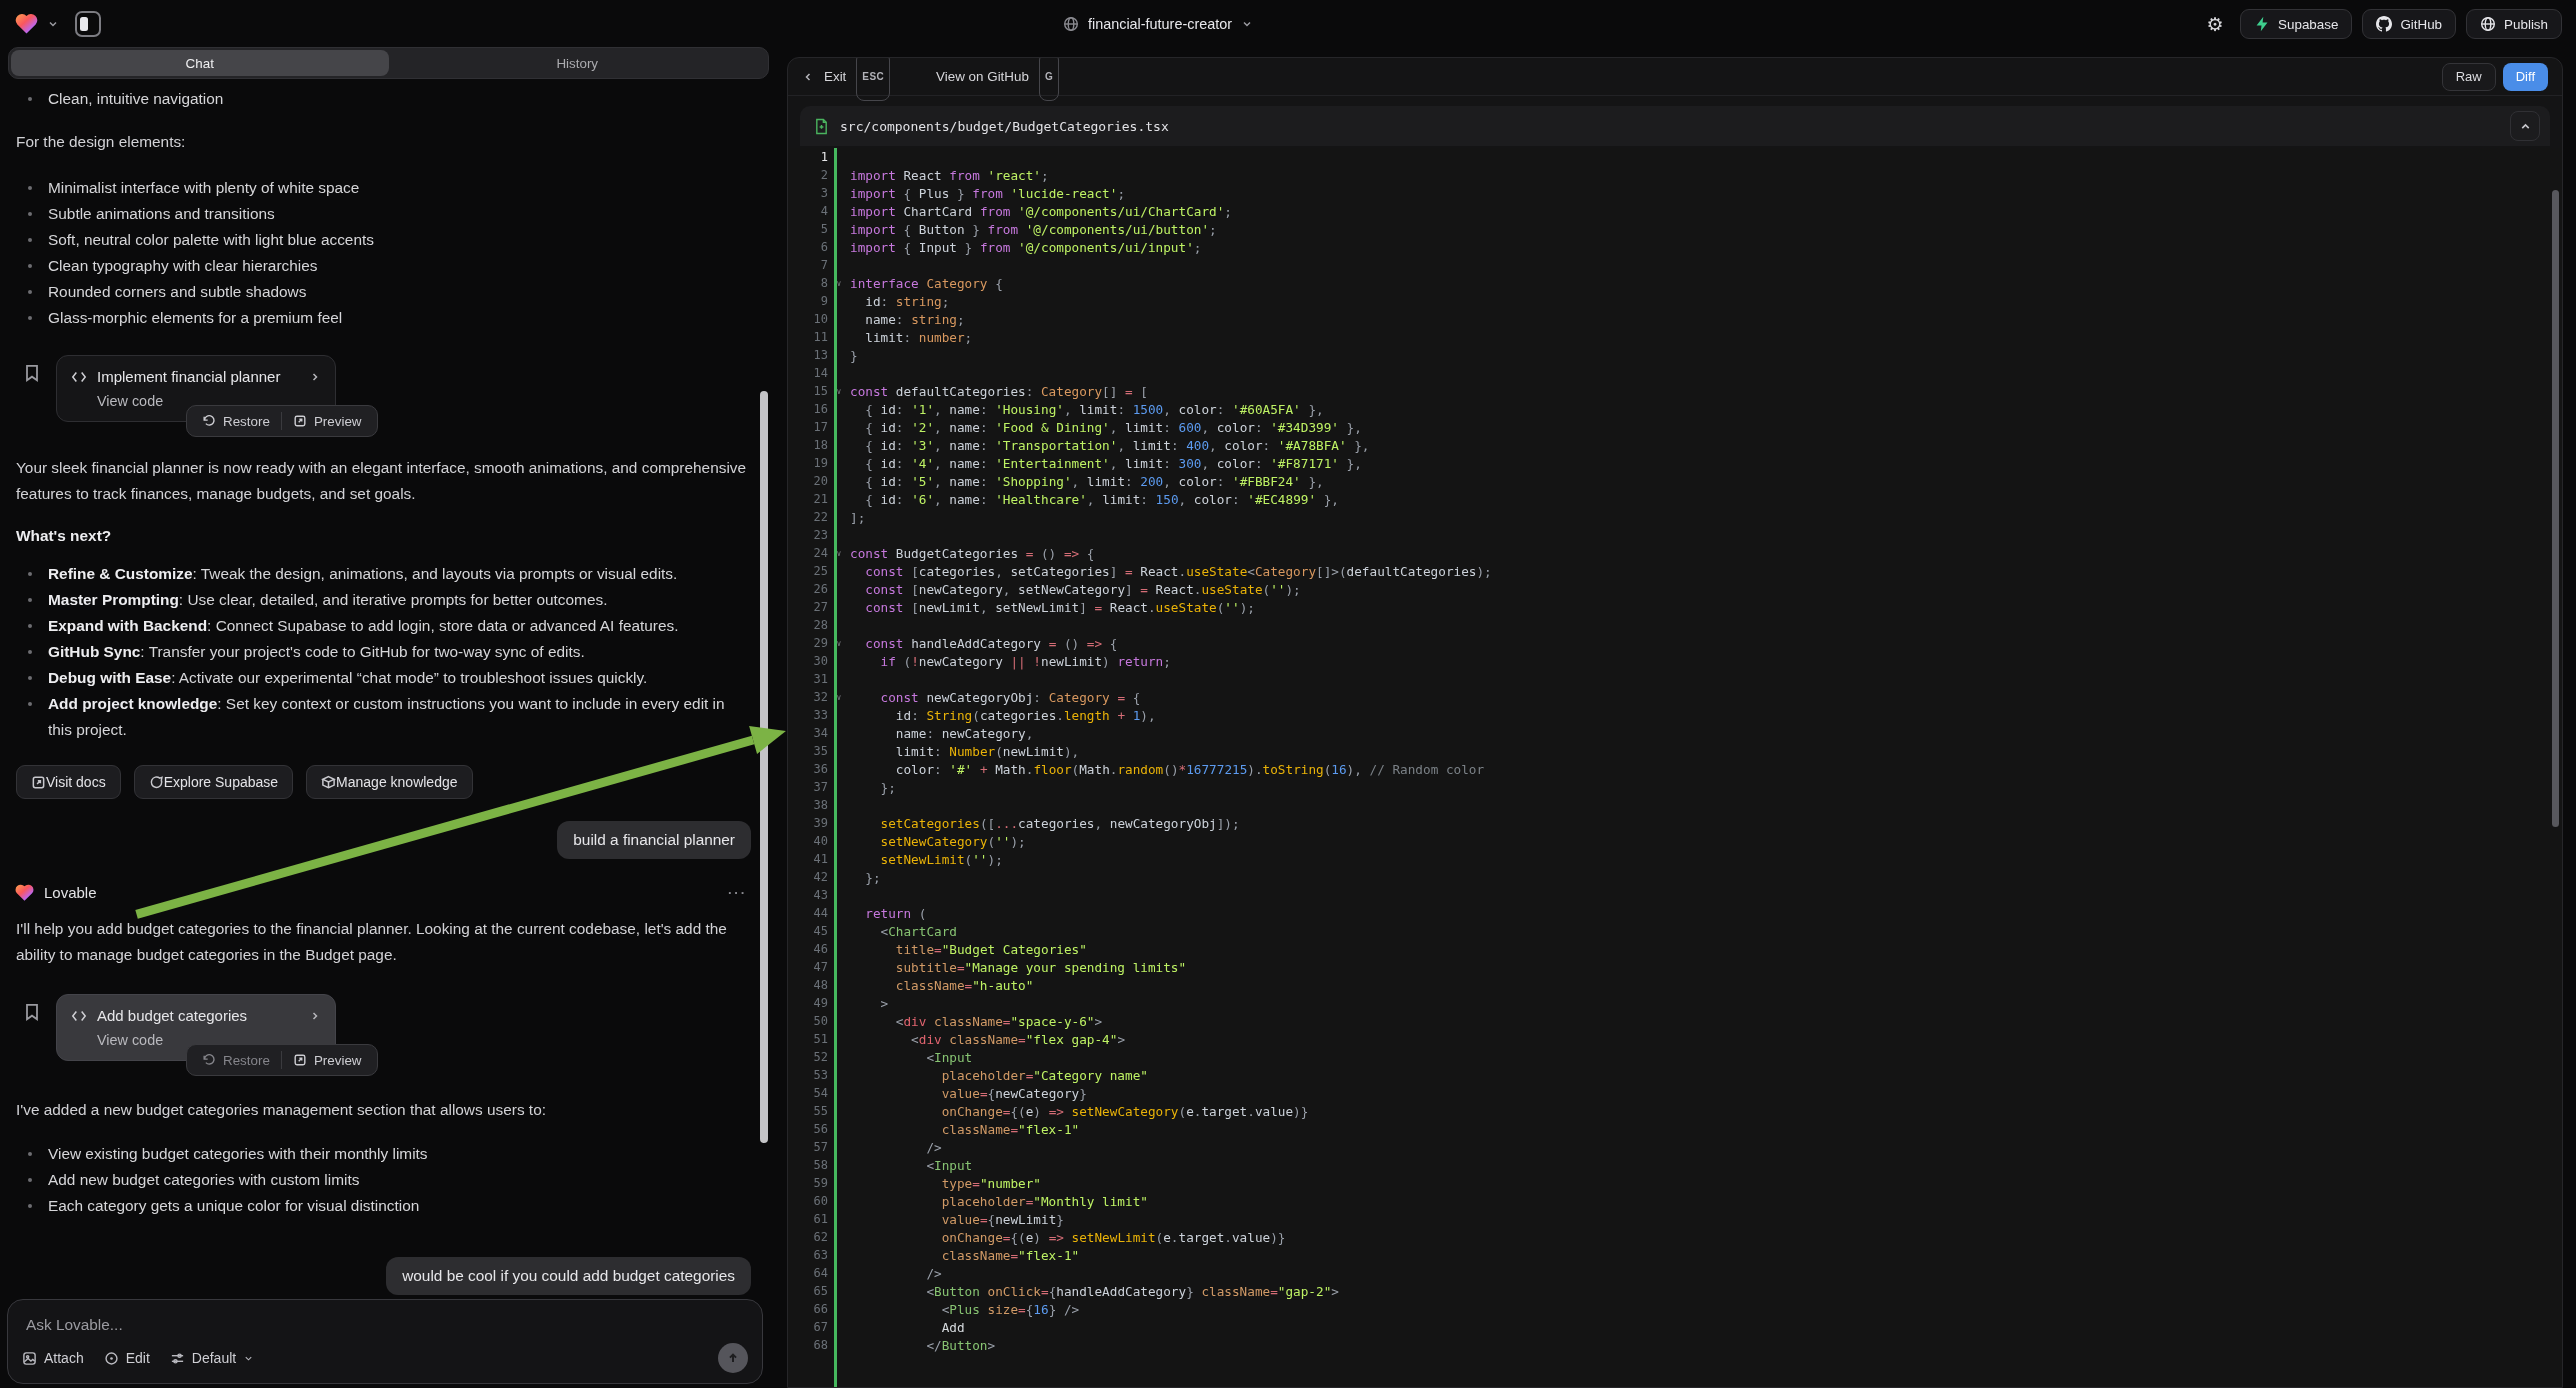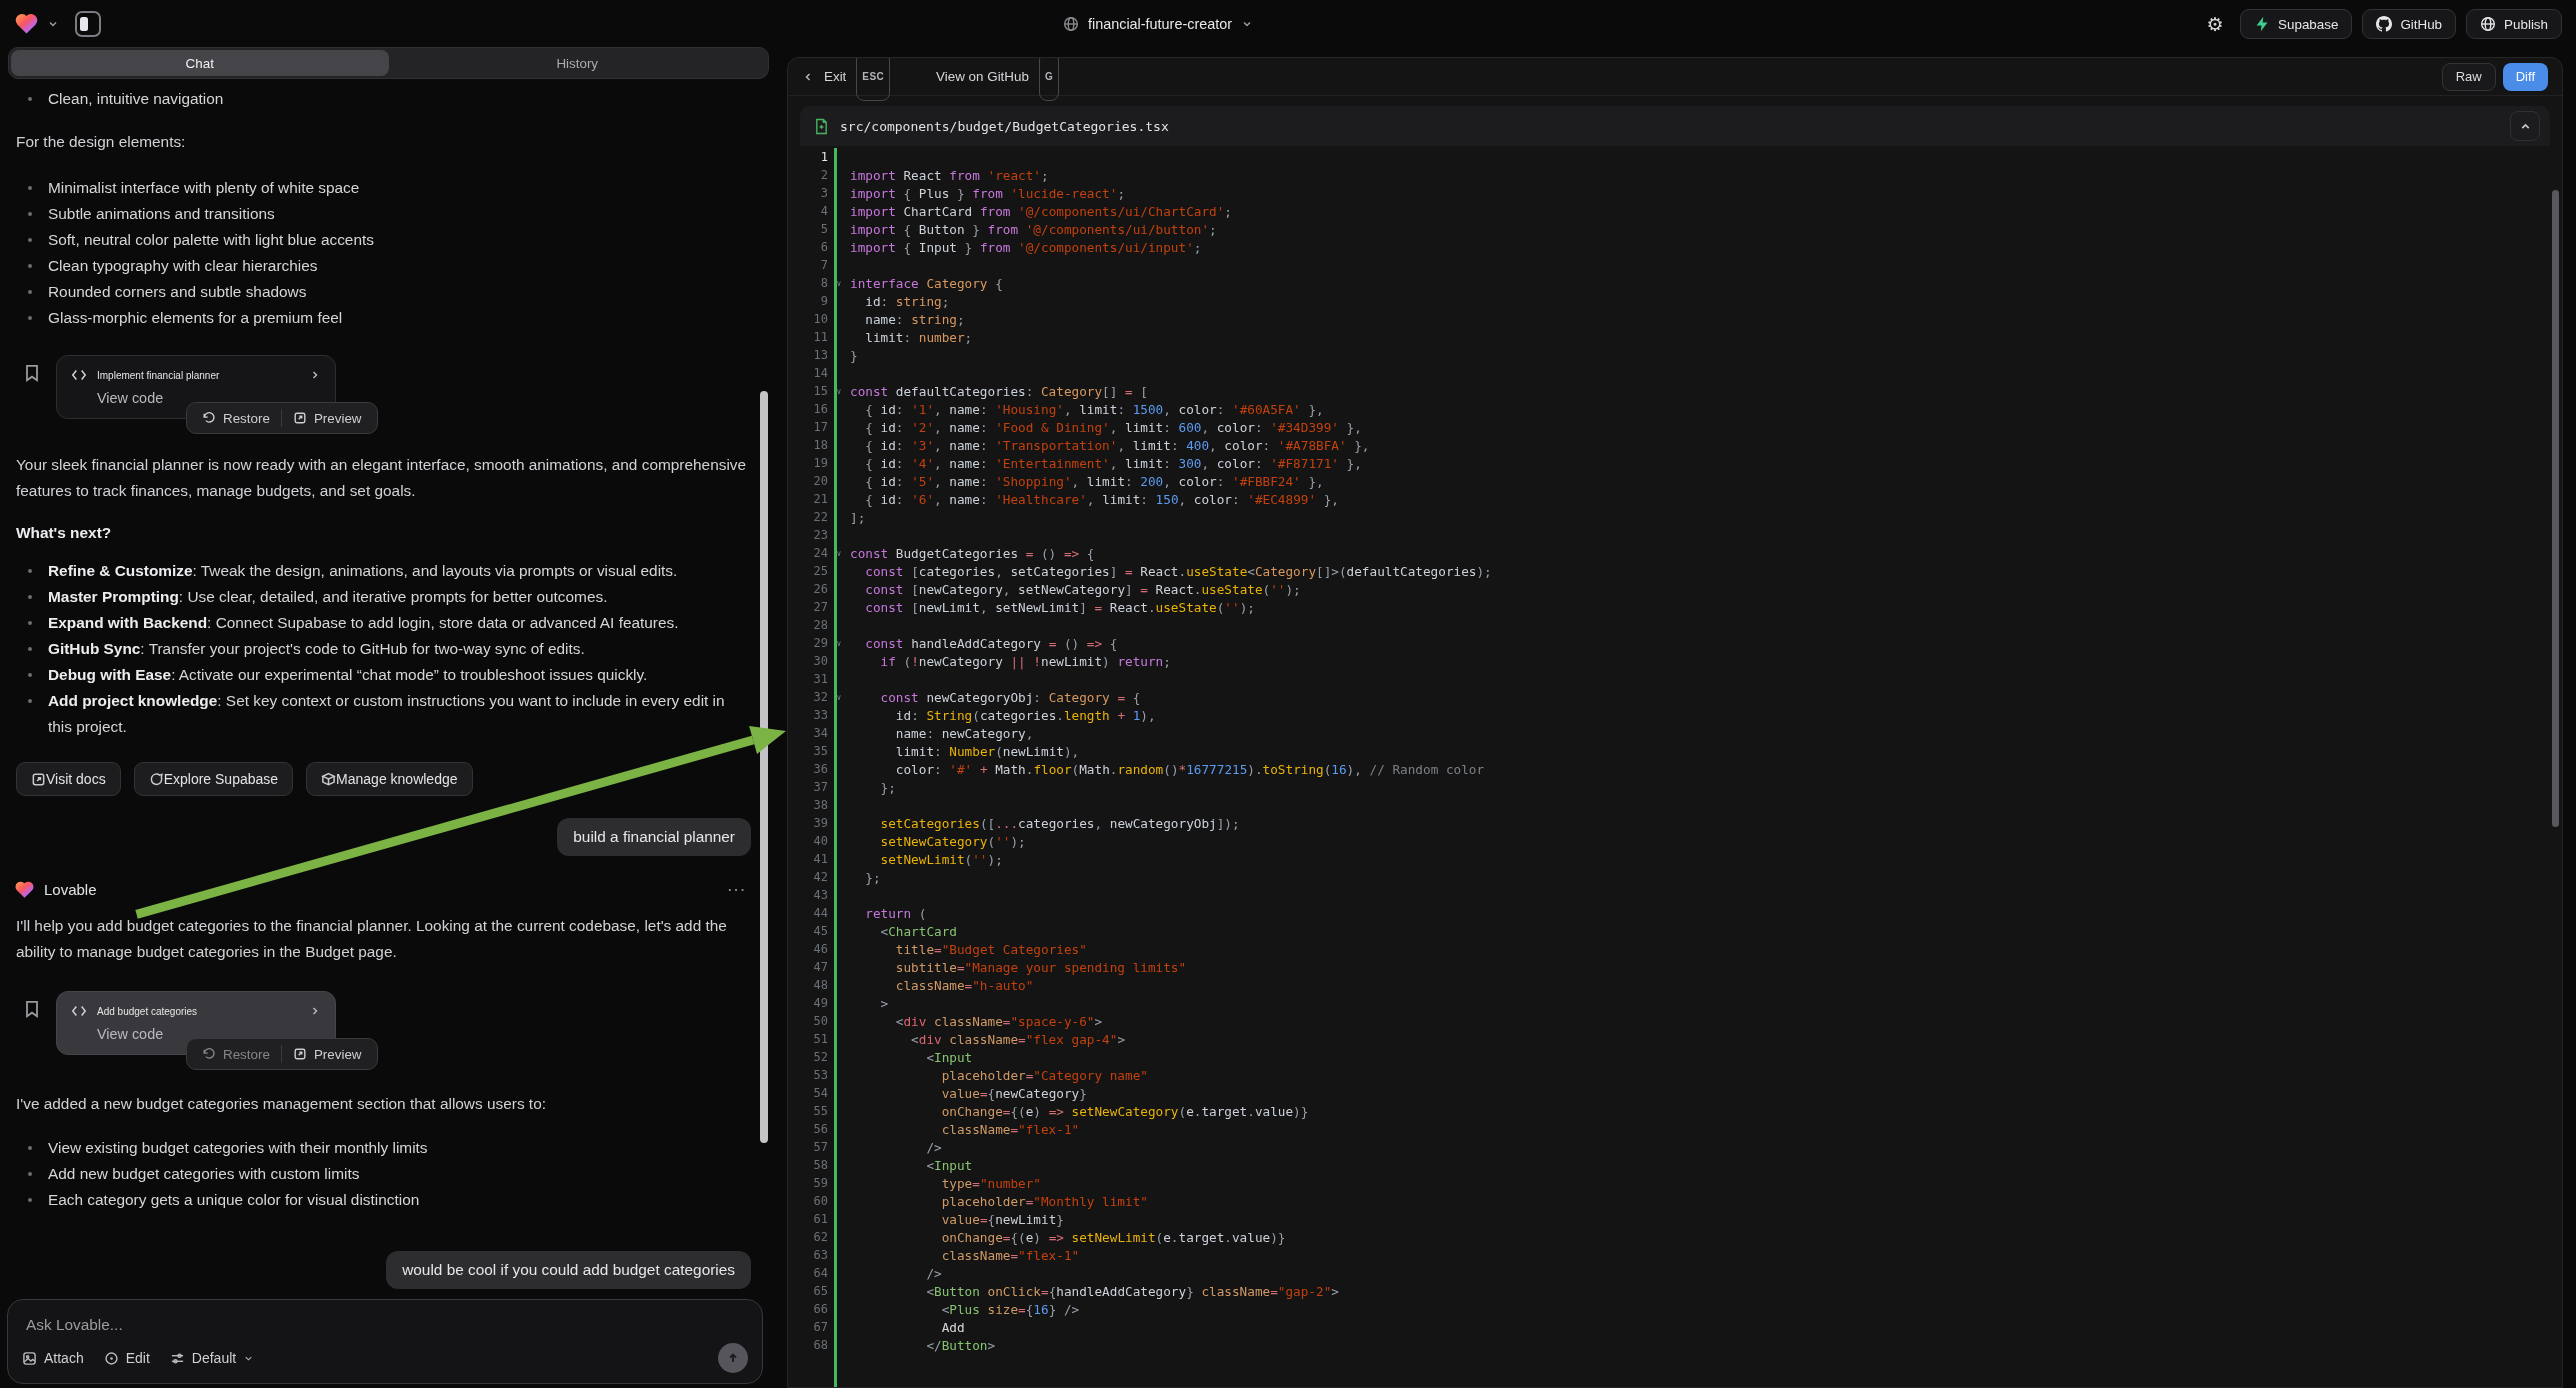--- a/index.html
+++ b/index.html
@@ -33,21 +33,21 @@
   .para { font-size:15.4px; line-height:26px; color:#d2d2d6; }
   .bold-heading { font-size:15.4px; font-weight:700; color:#ededf0; }
   .step-label { font-weight:700; color:#ededf0; }
 
   .card-row { display:flex; align-items:flex-start; }
   .bookmark-icon { width:20px; height:20px; margin:8px 14px 0 6px; stroke:#9a9aa0; fill:none; stroke-width:1.6; flex:none; }
   .version-card { position:relative; width:280px; border-radius:12px; padding:12px 14px 12px 14px; }
   .version-card.plain { background:#151517; border:1px solid #2e2e32; }
   .version-card.selected { background:#39393d; border:1px solid #44444a; }
   .vc-top { display:flex; align-items:center; gap:10px; }
-  .vc-title { font-size:10px; color:#e6e6e9; flex:1; }
+  .vc-title { font-size:15px; color:#e6e6e9; flex:1; }
   .code-tag-icon { width:16px; height:14px; stroke:#cfcfd4; fill:none; stroke-width:1.7; flex:none; }
   .vc-chevron { width:12px; height:12px; stroke:#b5b5ba; fill:none; stroke-width:2; flex:none; }
   .vc-action { margin:8px 0 0 26px; font-size:14.4px; color:#b9b9be; cursor:pointer; }
   .rp-pill { position:absolute; left:129px; bottom:-16px; display:flex; align-items:center; background:#202023; border:1px solid #3a3a3e; border-radius:10px; height:32px; padding:0 4px; white-space:nowrap; }
   .rp-btn { display:flex; align-items:center; gap:7px; font-size:13.4px; color:#cdcdd2; padding:0 11px; cursor:pointer; }
   .rp-btn.dim { color:#85858b; }
   .rp-btn svg { width:14px; height:14px; stroke:currentColor; fill:none; stroke-width:1.6; }
   .rp-divider { width:1px; height:18px; background:#3a3a3e; }
 
   .doc-btn-row { display:flex; gap:13px; }
@@ -90,21 +90,21 @@
   .collapse-btn { width:30px; height:30px; border:1px solid #303034; border-radius:8px; display:flex; align-items:center; justify-content:center; cursor:pointer; }
   .collapse-btn svg { width:13px; height:13px; stroke:#c5c5ca; fill:none; stroke-width:2; }
 
   .code-area { position:relative; margin-top:2px; height:1241px; overflow:hidden; background:#141414; }
   .diff-bar { position:absolute; left:46px; top:0; width:3px; height:100%; background:#46b85e; }
   .code-line { display:flex; height:18px; align-items:center; font-family:"DejaVu Sans Mono","Liberation Mono",monospace; font-size:12.7px; white-space:pre; }
   .ln { width:40px; text-align:right; color:#6b7178; flex:none; font-size:12px; }
   .ln-active { color:#e8e8ea; }
   .fold { width:22px; text-align:center; color:#7a7a80; font-size:8px; flex:none; }
   .code-text { padding-left:0px; }
-  .tk-k{color:#c678dd}.tk-v{color:#ccd2da}.tk-t{color:#d8985f}.tk-s{color:#c2410c}
+  .tk-k{color:#c678dd}.tk-v{color:#ccd2da}.tk-t{color:#d8985f}.tk-s{color:#bef264}
   .tk-n{color:#5c9bf0}.tk-f{color:#eab308}.tk-p{color:#9aa0aa}.tk-o{color:#d56d76}
   .tk-g{color:#87c372}.tk-h{color:#e0646f}.tk-a{color:#d19a66}.tk-c{color:#7a8086}.tk-w{color:#d6dade}
   .code-scrollbar { position:absolute; right:3px; top:42px; width:7px; height:637px; background:#58585d; border-radius:4px; }
 </style>
 </head>
 <body>
 
 <div id="app">
 
   <div class="topbar">

